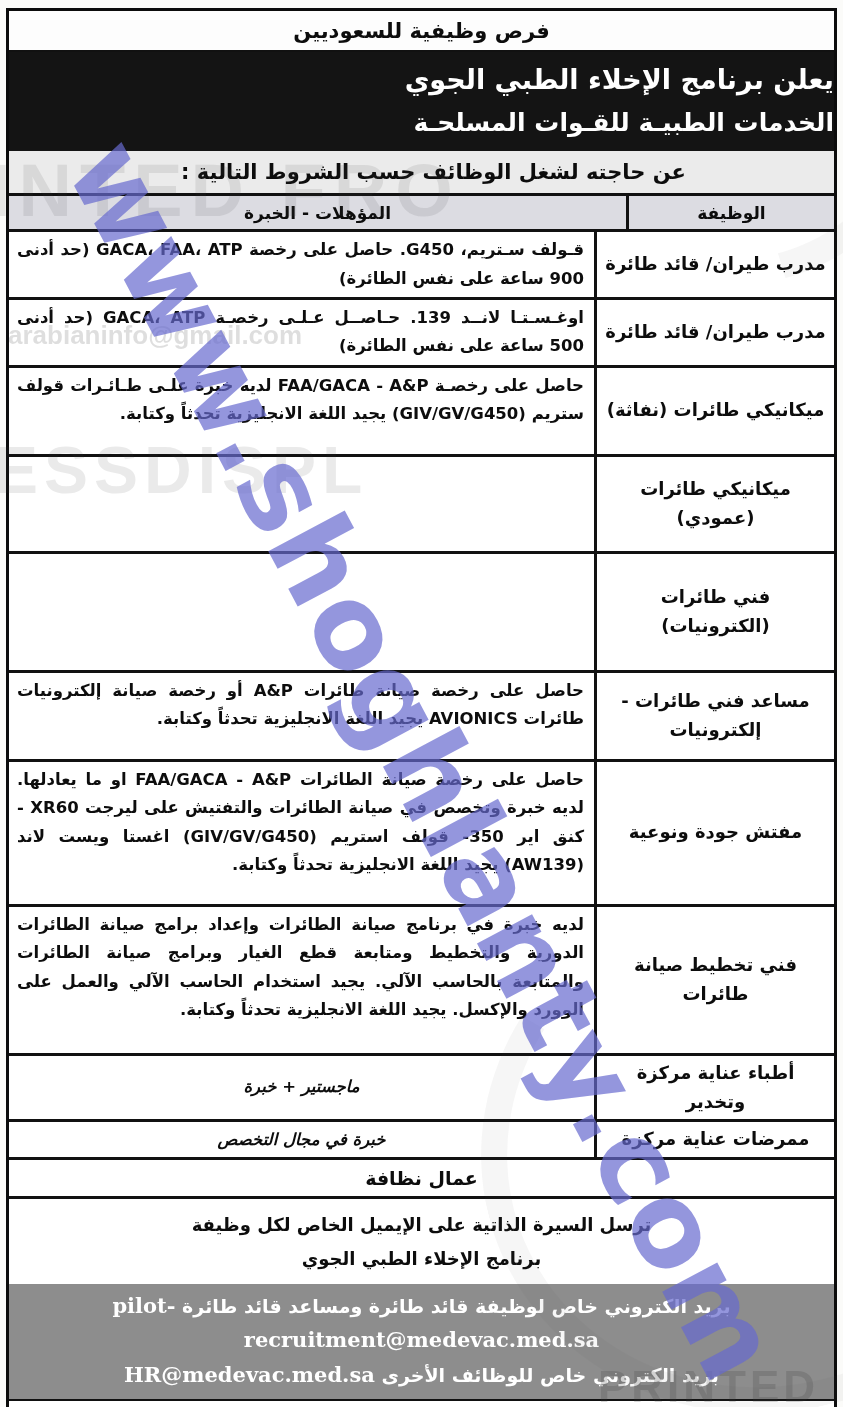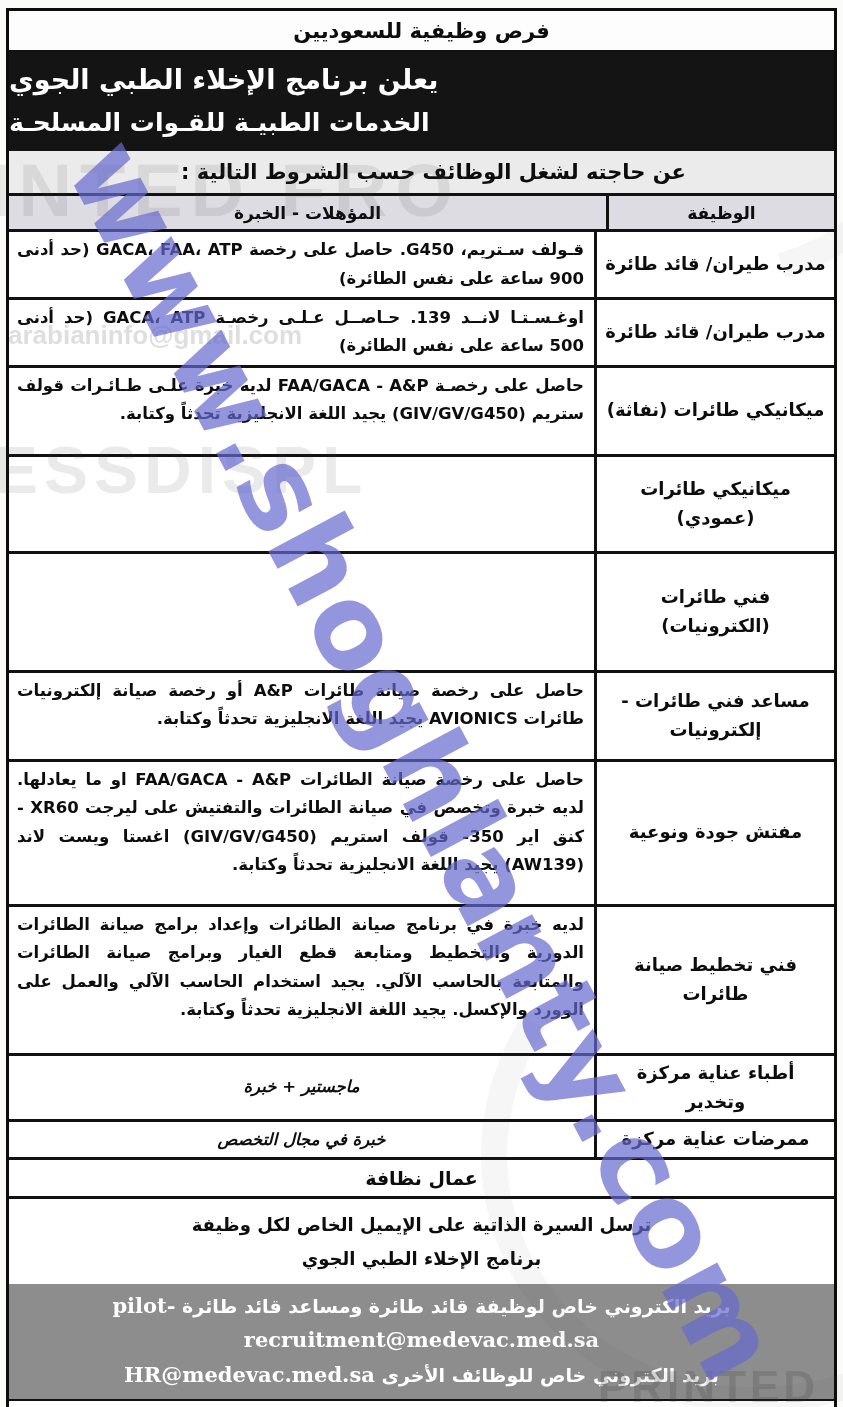--- a/index.html
+++ b/index.html
@@ -36,32 +36,32 @@
 
   
   .ad{
     position:absolute;left:6px;top:8px;width:825px;z-index:2;
     border:3px solid #0c0c0c;background:#fff;color:#0d0d0d;
   }
   .title-bar{
     height:39px;display:flex;align-items:center;justify-content:center;
     font-size:21px;font-weight:bold;border-bottom:2px solid #111;background:#fdfdfd;
   }
-  .black-band{background:#141414;color:#fff;text-align:left;padding:4px 0 8px;}
+  .black-band{background:#141414;color:#fff;text-align:right;padding:4px 0 8px;}
   .bb1{font-size:27px;font-weight:bold;line-height:1.75;}
   .bb2{font-size:25px;font-weight:bold;line-height:1.6;}
   .intro-bar{
     height:42px;display:flex;align-items:center;justify-content:center;
     background:#ebebeb;font-size:21px;font-weight:bold;border-bottom:3px solid #111;padding-left:24px;
   }
 
   
   .thead{display:flex;background:#dcdce2;border-bottom:3px solid #111;}
   .th-job{
-    width:228px;border-left:3px solid #111;box-sizing:border-box;
+    width:208px;border-left:3px solid #111;box-sizing:border-box;
     display:flex;align-items:center;justify-content:center;
     font-size:17px;font-weight:bold;height:33px;
   }
   .th-qual{flex:1;display:flex;align-items:center;justify-content:center;font-size:17px;font-weight:bold;}
   .row{display:flex;border-bottom:3px solid #111;}
   .cell-job{
     width:240px;border-left:3px solid #111;box-sizing:border-box;
     display:flex;align-items:center;justify-content:center;text-align:center;
     font-size:18px;font-weight:bold;padding:3px 8px;line-height:1.6;
   }

